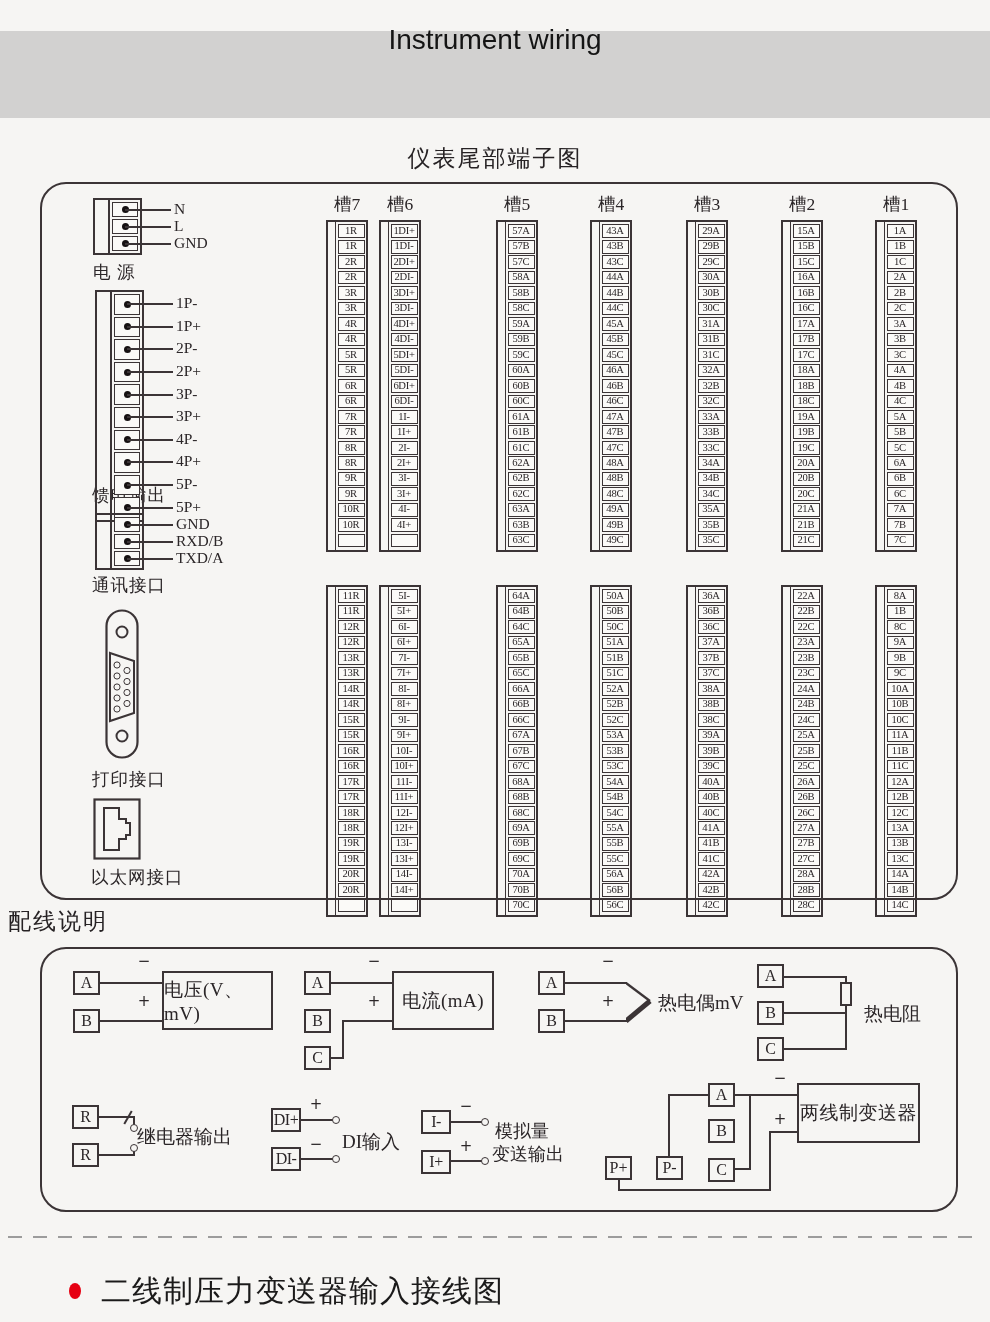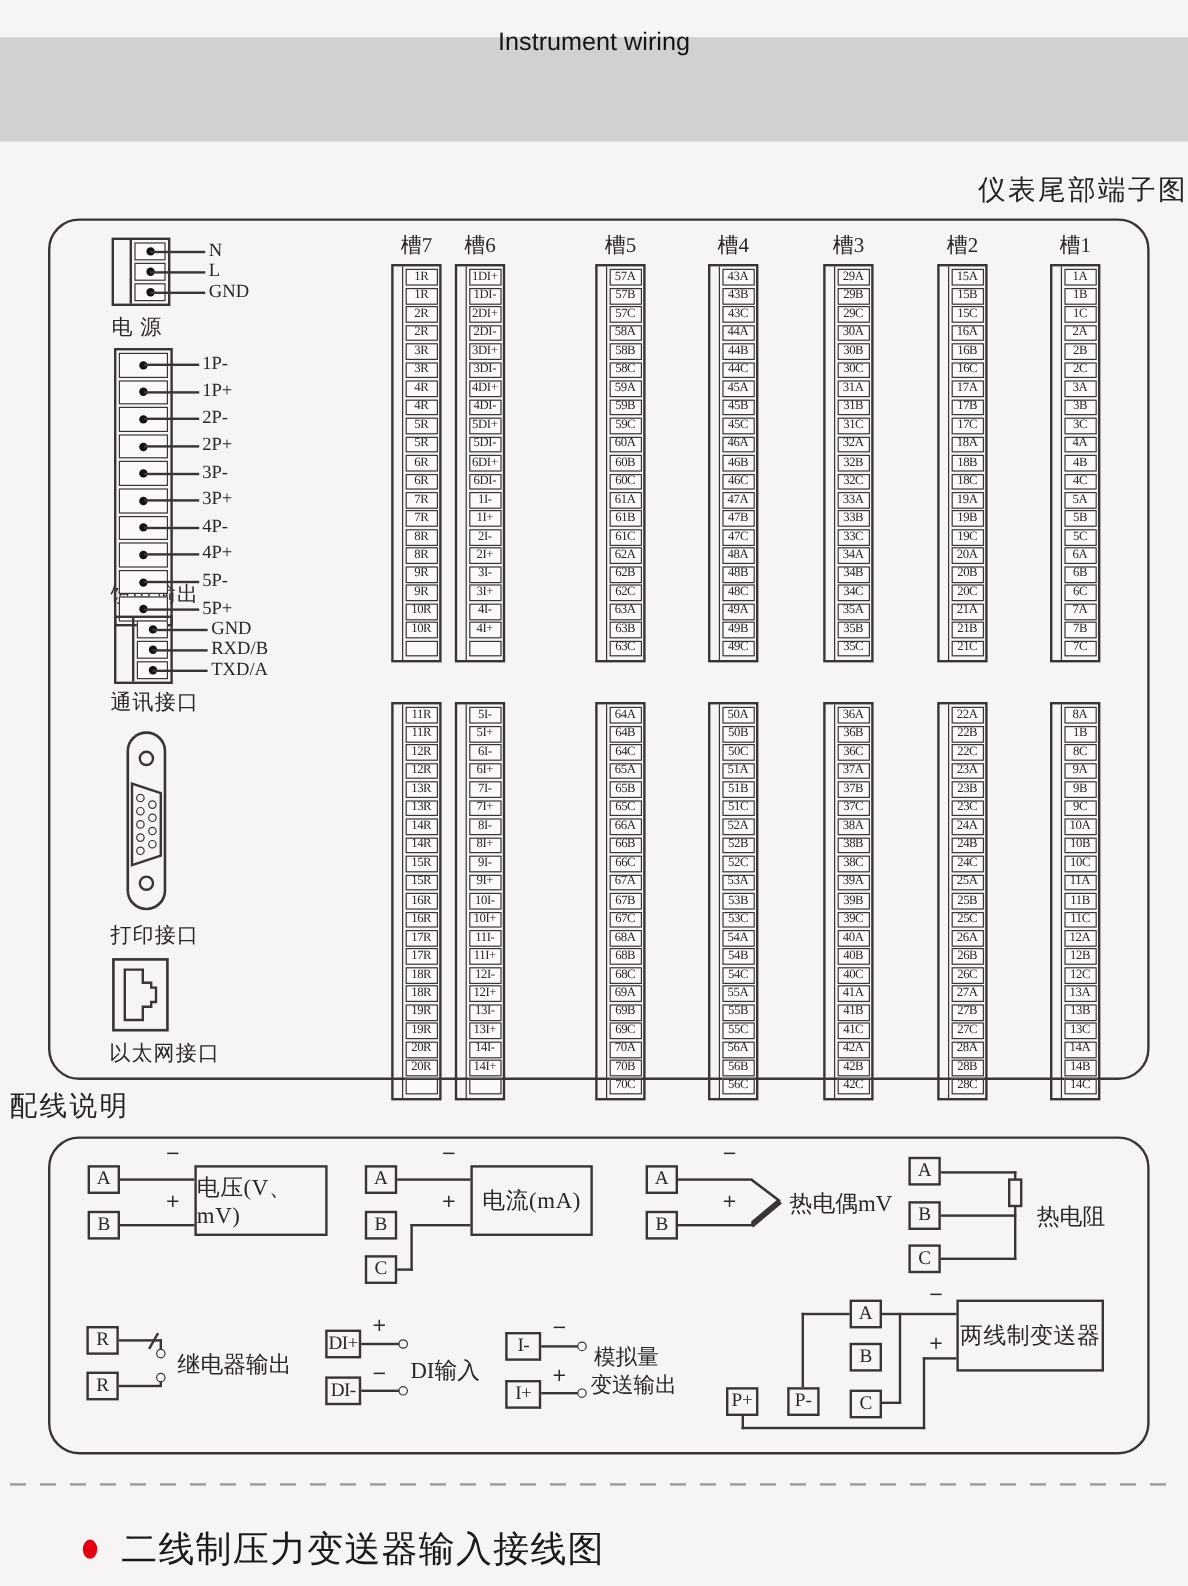--- a/index.html
+++ b/index.html
@@ -8,23 +8,23 @@
     position: relative; width: 990px; height: 1322px; margin: 0 auto;
     background: #f6f5f3; overflow: hidden;
     font-family: "Liberation Serif", "DejaVu Serif", serif; color: #2b2628;
     --ln: #3b3436;
   }
   
   .hdr { position:absolute; left:0; top:31px; width:990px; height:87px;
          background:#d2d1d0; text-align:center; }
   .hdr-title { font-family:"Liberation Sans","DejaVu Sans",sans-serif; font-weight:bold;
                font-size:46px; line-height:50px; margin-top:3px; color:#0d0c0c; letter-spacing:2px; }
-  .hdr-sub { font-family:"Liberation Sans","DejaVu Sans",sans-serif; font-size:21px;
+  .hdr-sub { font-family:"Liberation Sans","DejaVu Sans",sans-serif; font-size:28px;
              margin-top:-7px; color:#141414; }
-  .sec-title { position:absolute; width:100%; text-align:right; top:143px;
+  .sec-title { position:absolute; width:100%; text-align:center; top:143px;
                font-size:23px; letter-spacing:2px; color:#262224; }
   
   .panel { position:absolute; border:2px solid var(--ln); border-radius:26px; }
   .main-panel { left:40px; top:182px; width:918px; height:718px; }
   .notes-panel { left:40px; top:947px; width:918px; height:265px; }
   .notes-title { position:absolute; left:8px; top:906px; font-size:23px; letter-spacing:2px; color:#262224;}
   
   .tblock { position:absolute; width:49px; display:flex; border:2px solid var(--ln); }
   .tb-strip { width:15px; border-right:2px solid var(--ln); }
   .tb-cells { flex:1; display:flex; flex-direction:column; padding:1px 2px; }
@@ -127,21 +127,21 @@
               <span class="twire"></span>
               <span class="tlabel">L</span>
             </div>
             <div class="tb-cell">
               <span class="dot"></span>
               <span class="twire"></span>
               <span class="tlabel">GND</span>
             </div>
           </div>
         </div>
-        <div class="tblock" style="left: 53px; top: 106px; height: 232px; flex-direction: column;">
+        <div class="tblock" style="left: 53px; top: 106px; height: 232px;">
           <div class="tb-strip"></div>
           <div class="tb-cells">
             <div class="tb-cell">
               <span class="dot"></span>
               <span class="twire"></span>
               <span class="tlabel">1P-</span>
             </div>
             <div class="tb-cell">
               <span class="dot"></span>
               <span class="twire"></span>
@@ -656,21 +656,21 @@
     <div>
       <div class="tb" style="left:30px;top:156px">R</div>
       <div class="tb" style="left:30px;top:194px">R</div>
       <div class="wire" style="left:57px;top:167px;width:36px;height:2px"></div>
       <div class="wire" style="left:91px;top:167px;width:2px;height:9px"></div>
       <div class="wire" style="left:57px;top:205px;width:36px;height:2px"></div>
       <div class="wire" style="left:91px;top:201px;width:2px;height:5px"></div>
       <div class="diag" style="left:85px;top:161px"></div>
       <div class="oc" style="left:88px;top:175px"></div>
       <div class="oc" style="left:88px;top:195px"></div>
-      <div class="dlabel" style="left:106px;top:175px">继电器输出</div>
+      <div class="dlabel" style="left:95px;top:175px">继电器输出</div>
     </div>
 
     <div>
       <div class="tb small" style="left:229px;top:159px">DI+</div>
       <div class="tb small" style="left:229px;top:198px">DI-</div>
       <div class="wire" style="left:259px;top:170px;width:32px;height:2px"></div>
       <div class="oc" style="left:290px;top:167px"></div>
       <div class="wire" style="left:259px;top:209px;width:32px;height:2px"></div>
       <div class="oc" style="left:290px;top:206px"></div>
       <div class="sign" style="left:264px;top:146px">+</div>

